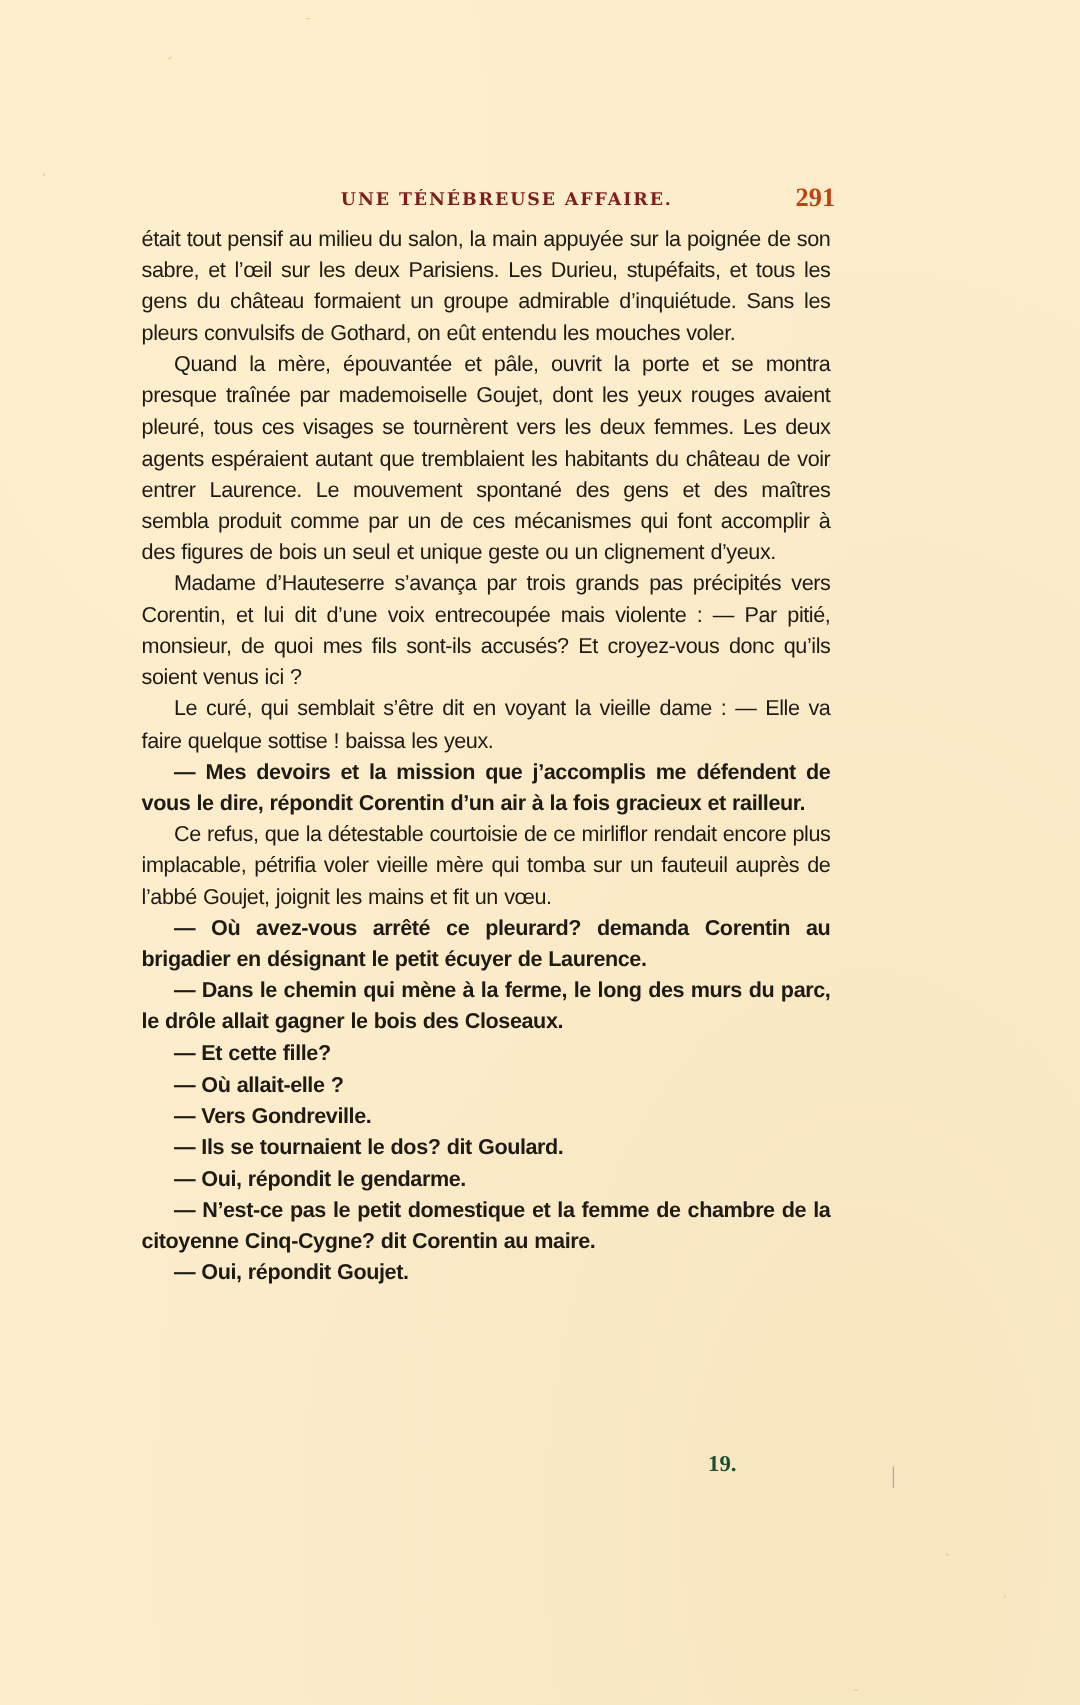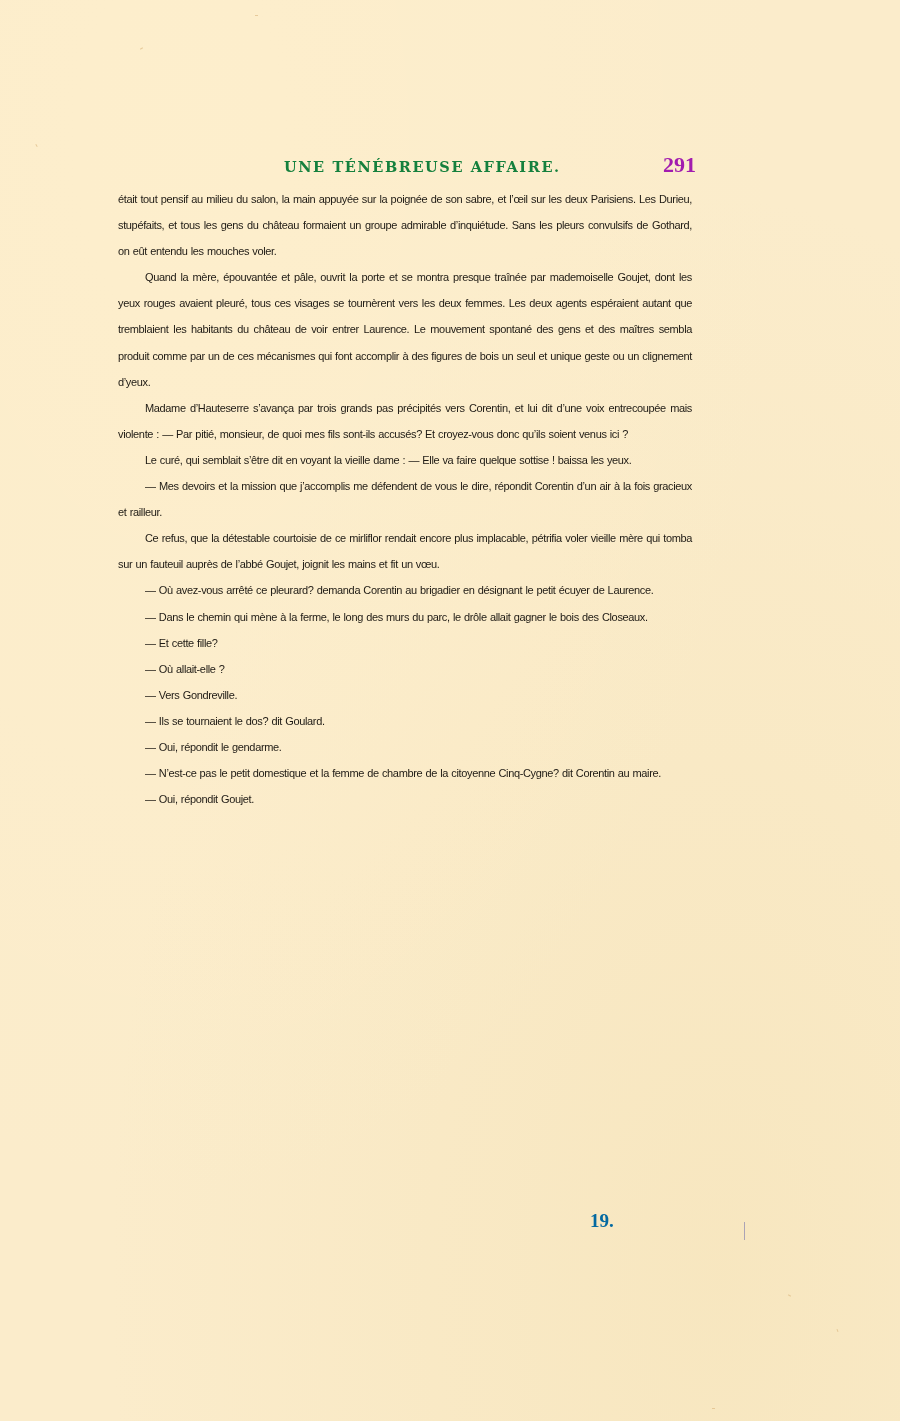--- a/index.html
+++ b/index.html
@@ -28,62 +28,63 @@
     position: relative;
     height: 36px;
   }
   .running-title {
     position: absolute;
     left: 166px;
     top: 8px;
     font-size: 14.5px;
     font-weight: bold;
     letter-spacing: 1.6px;
-    color: #15803d;
+    color: #7f1d1d;
     font-family: "DejaVu Serif", serif;
   }
   .folio {
     position: absolute;
     right: -4px;
     top: 2px;
     font-size: 22px;
     font-weight: bold;
-    color: #a21caf;
+    color: #c2410c;
     font-family: "Liberation Serif", serif;
   }
   .body-text {
     font-family: "Liberation Sans Narrow", "Liberation Sans", sans-serif;
-    font-size: 11px;
+    font-size: 18px;
     line-height: 26.1px;
     text-align: justify;
     font-stretch: condensed;
     letter-spacing: -0.35px;
     word-spacing: 0.5px;
   }
   .para {
     margin: 0;
     text-indent: 0;
   }
   .para.indent {
     text-indent: 27px;
   }
   .para.dialog {
     text-indent: 27px;
+    font-weight: bold;
   }
   .para.continues {
     text-indent: 0;
   }
   .signature {
     position: absolute;
     left: 590px;
     top: 1210px;
     font-family: "Liberation Serif", serif;
     font-size: 19px;
     font-weight: bold;
-    color: #0369a1;
+    color: #14532d;
   }
   .edge-mark {
     position: absolute;
     left: 744px;
     top: 1222px;
     width: 1px;
     height: 18px;
     background: #8a86b0;
     opacity: 0.7;
   }

